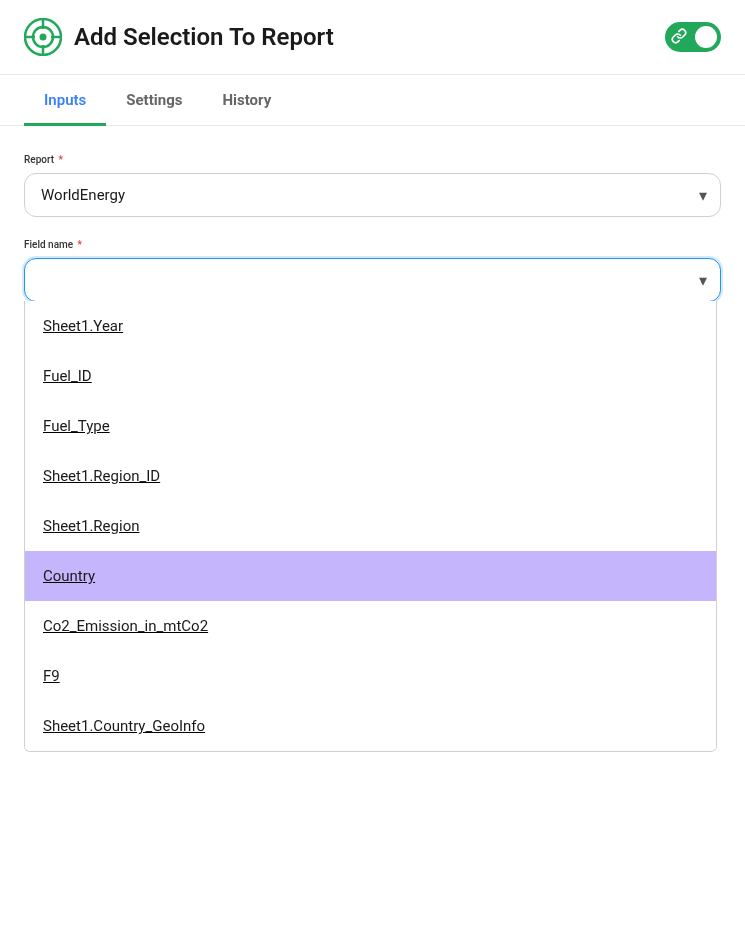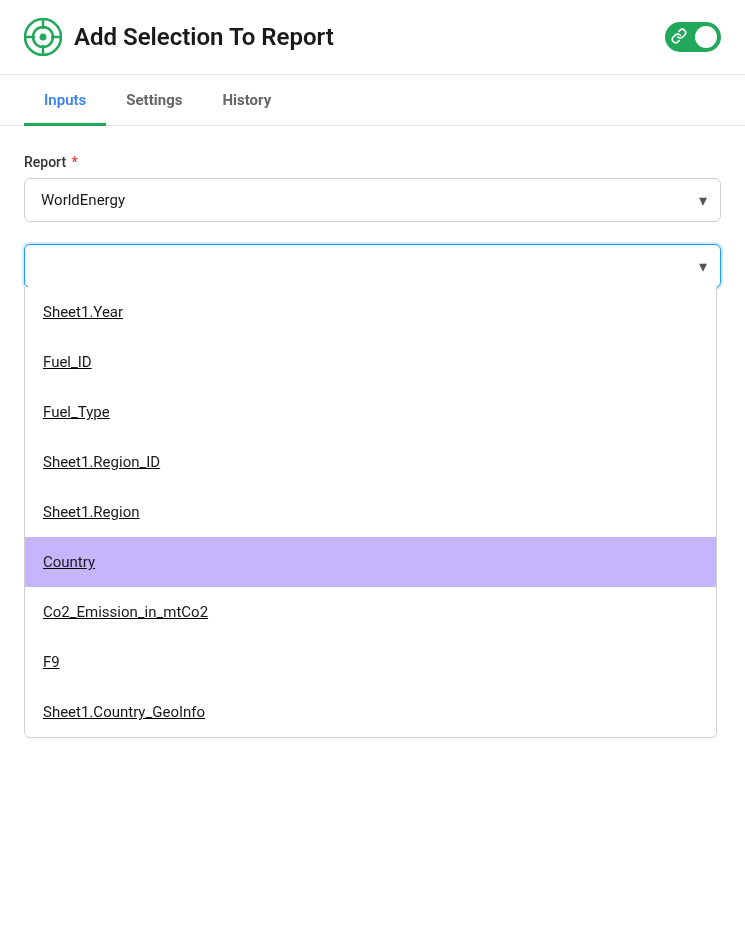--- a/index.html
+++ b/index.html
@@ -108,41 +108,41 @@
       border-bottom: 3px solid #22a85a;
       font-weight: 600;
     }
 
     
     .content {
       padding: 28px 24px;
     }
 
     .field-label {
-      font-size: 14px;
+      font-size: 10px;
       color: #333;
       margin-bottom: 8px;
       font-weight: 500;
     }
 
     .field-label .required {
       color: #e53935;
       margin-left: 2px;
     }
 
     .select-wrapper {
       position: relative;
       margin-bottom: 22px;
     }
 
     .select-field {
       width: 100%;
       padding: 12px 16px;
       border: 1px solid #d0d0d0;
-      border-radius: 6px;
+      border-radius: 12px;
       font-size: 15px;
       color: #1a1a1a;
       background: white;
       appearance: none;
       cursor: pointer;
       outline: none;
     }
 
     .select-field.focused {
       border-color: #2196f3;
@@ -262,20 +262,24 @@
       <span class="required" title="true"> *</span>
     </div>
     <div class="select-wrapper">
       <select class="select-field">
         <option value="WorldEnergy">WorldEnergy</option>
       </select>
       <span class="chevron-icon">▾</span>
     </div>
 
     <div class="field-section">
+      <div class="field-label">
+        <span>Field name</span>
+        <span class="required"> *</span>
+      </div>
       <div class="select-wrapper">
         <select class="select-field focused">
           <option value=""></option>
         </select>
         <span class="chevron-icon">▾</span>
 
         
         <div class="dropdown-list">
           <div class="dropdown-scroll-area">
 

